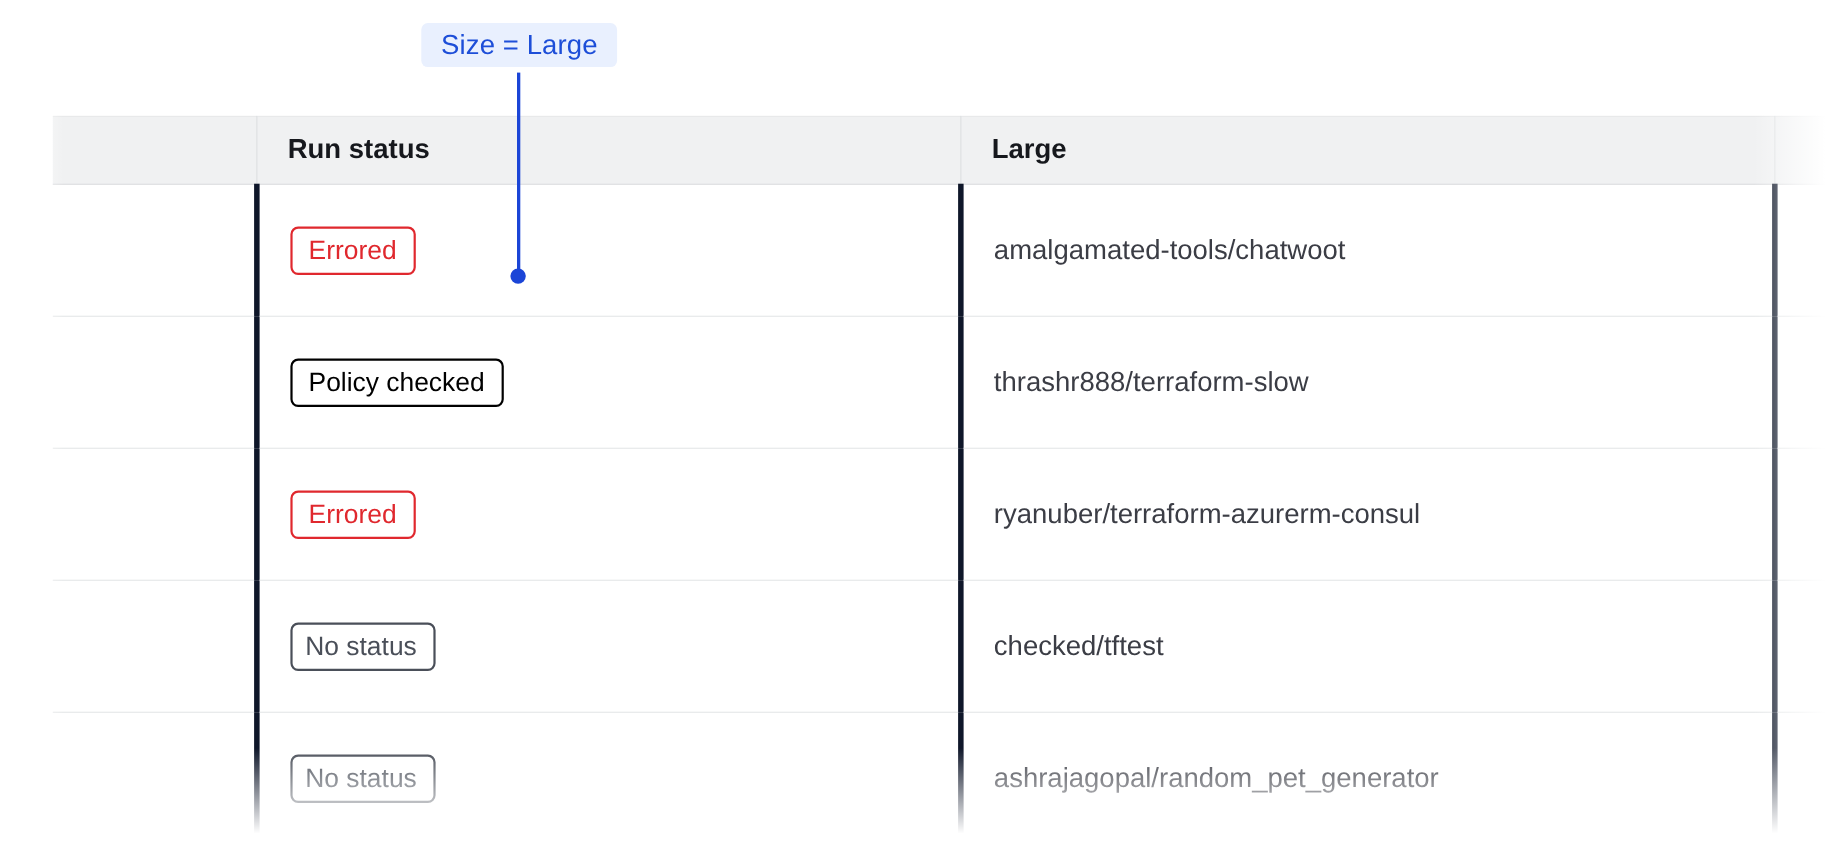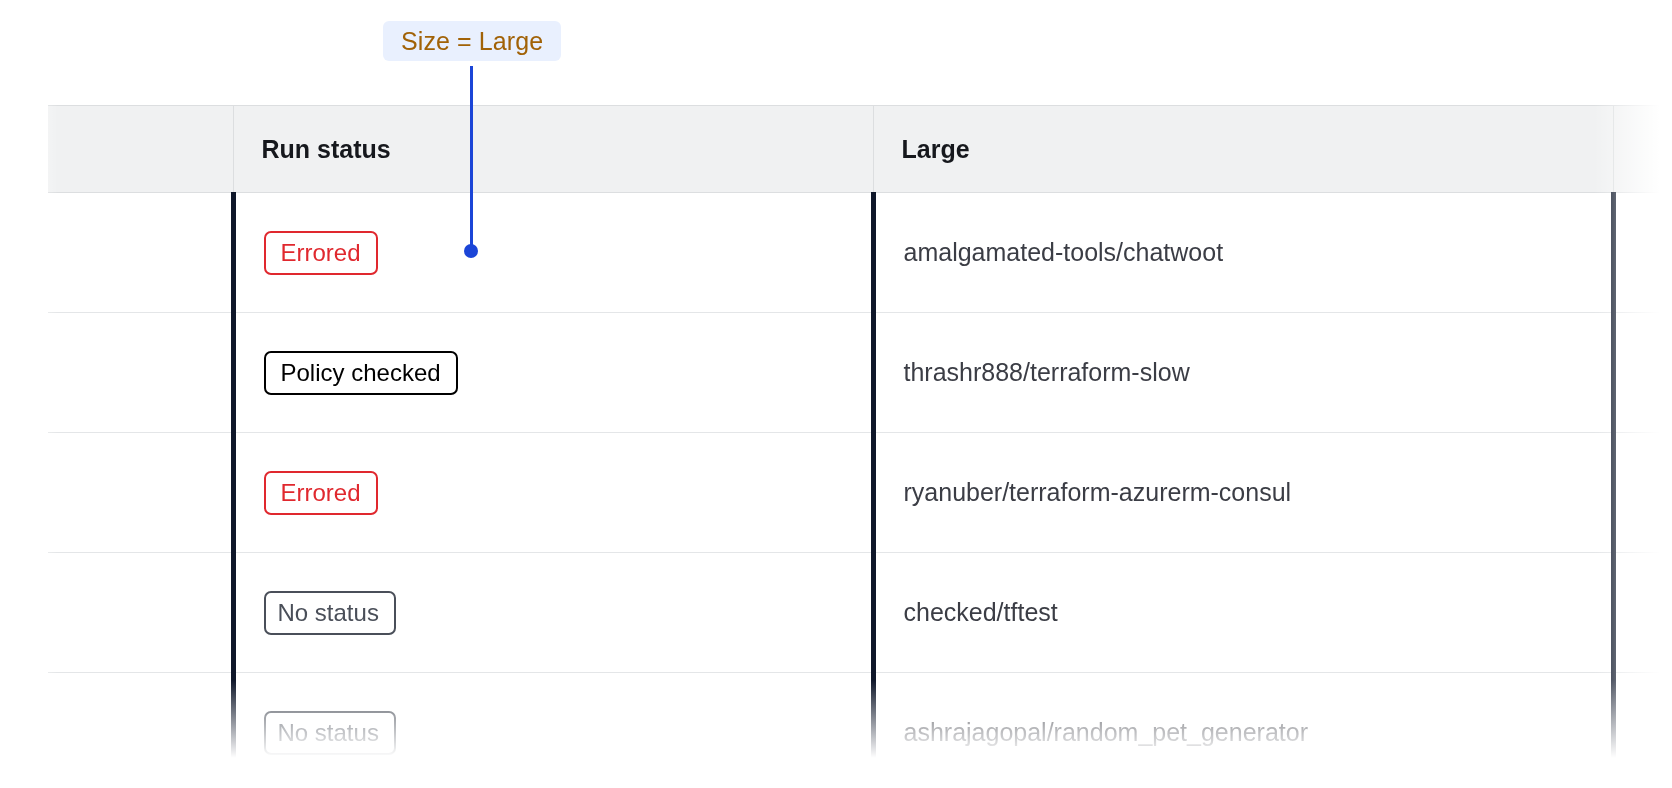--- a/index.html
+++ b/index.html
@@ -33,21 +33,21 @@
     position: absolute;
     left: 383px;
     top: 21px;
     height: 40px;
     padding: 0 18px;
     display: flex;
     align-items: center;
     justify-content: center;
     background: #e9f0fe;
     border-radius: 6px;
-    color: #a16207;
+    color: #1d4ed8;
     font-size: 25px;
     letter-spacing: 0.1px;
     white-space: nowrap;
     pointer-events: auto;
   }
   #annotation-line {
     position: absolute;
     left: 470px;
     top: 66px;
     width: 3px;
@@ -81,21 +81,21 @@
     table-layout: fixed;
     width: 1720px;
   }
   table.data-table col.c-lead   { width: 185px; }
   table.data-table col.c-status { width: 640px; }
   table.data-table col.c-repo   { width: 740px; }
   table.data-table col.c-tail   { width: 155px; }
 
   thead th {
     background: #f0f1f2;
-    height: 87px;
+    height: 62px;
     padding: 0 0 0 28px;
     text-align: left;
     vertical-align: middle;
     font-size: 25px;
     font-weight: bold;
     color: #16181d;
     border-top: 1px solid #dcdee0;
     border-bottom: 1px solid #dcdee0;
     border-right: 1px solid #dcdee0;
     box-sizing: border-box;

